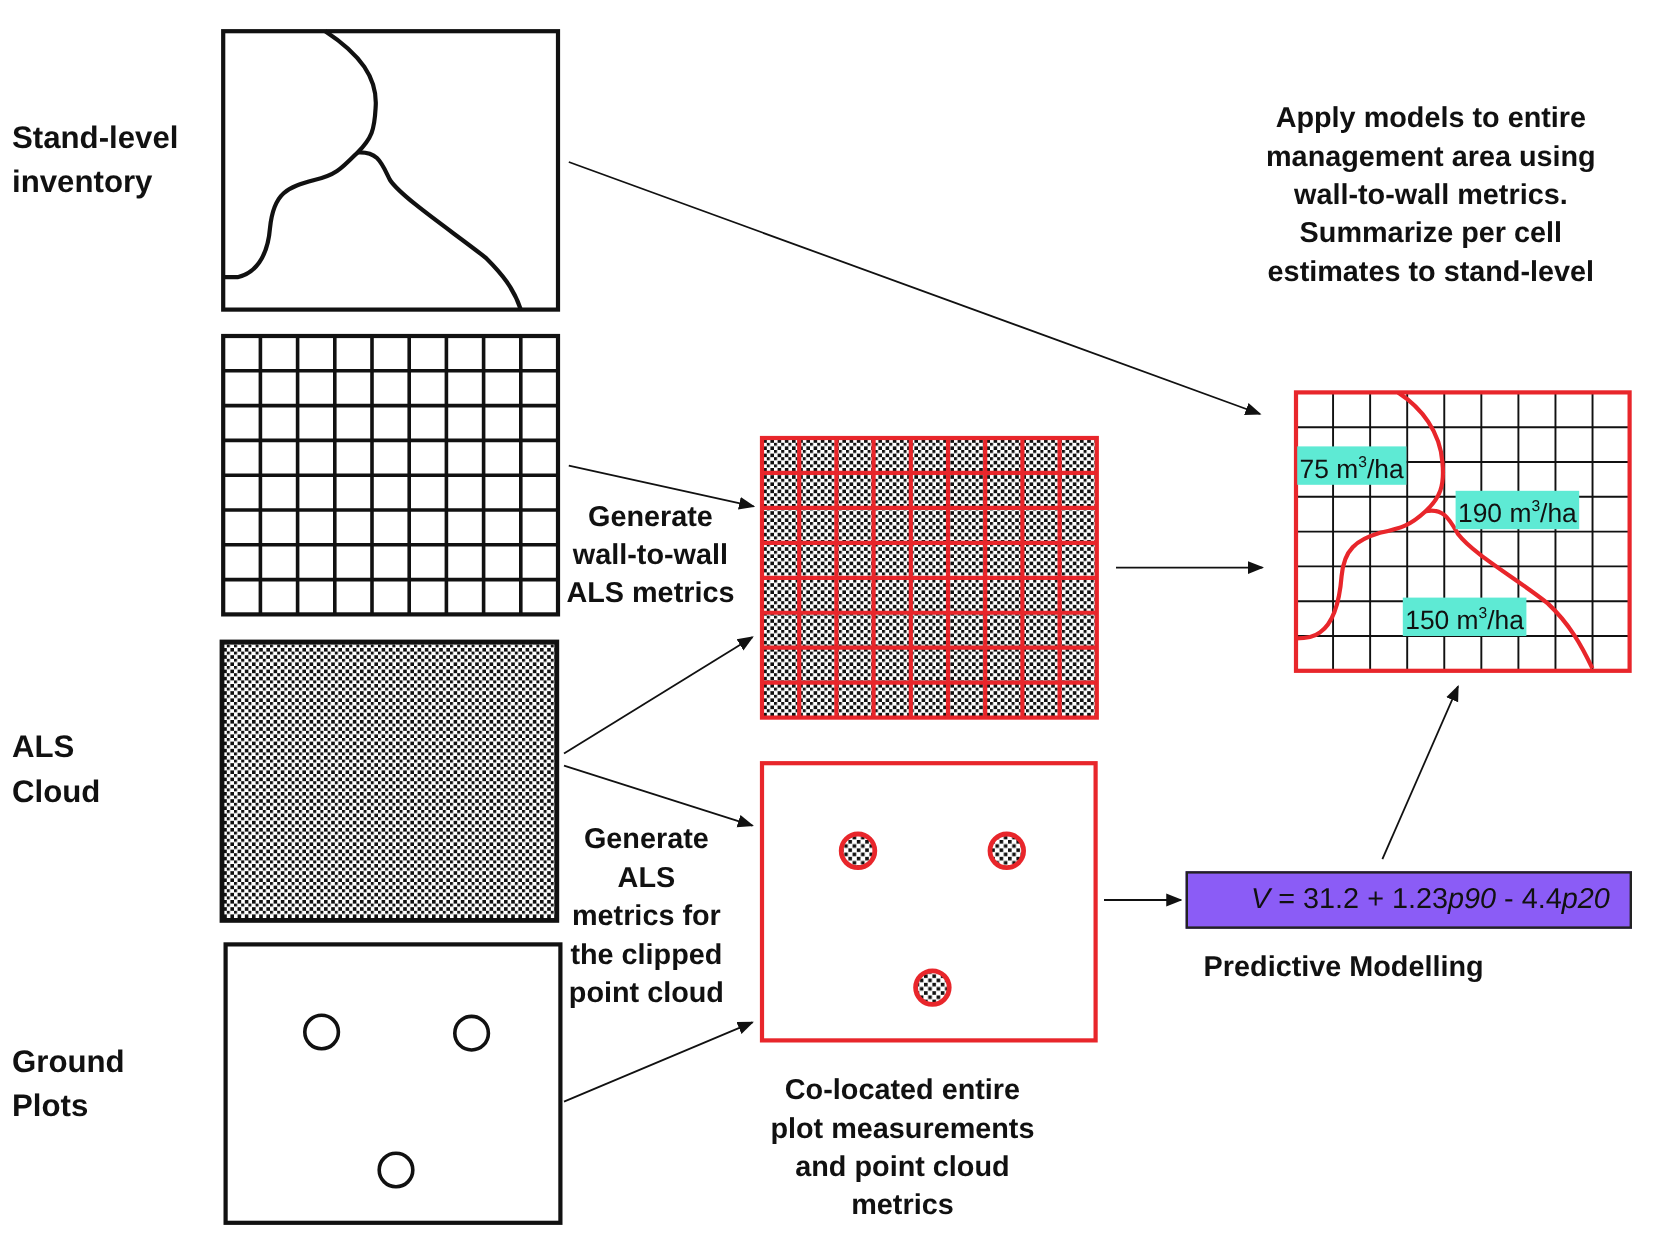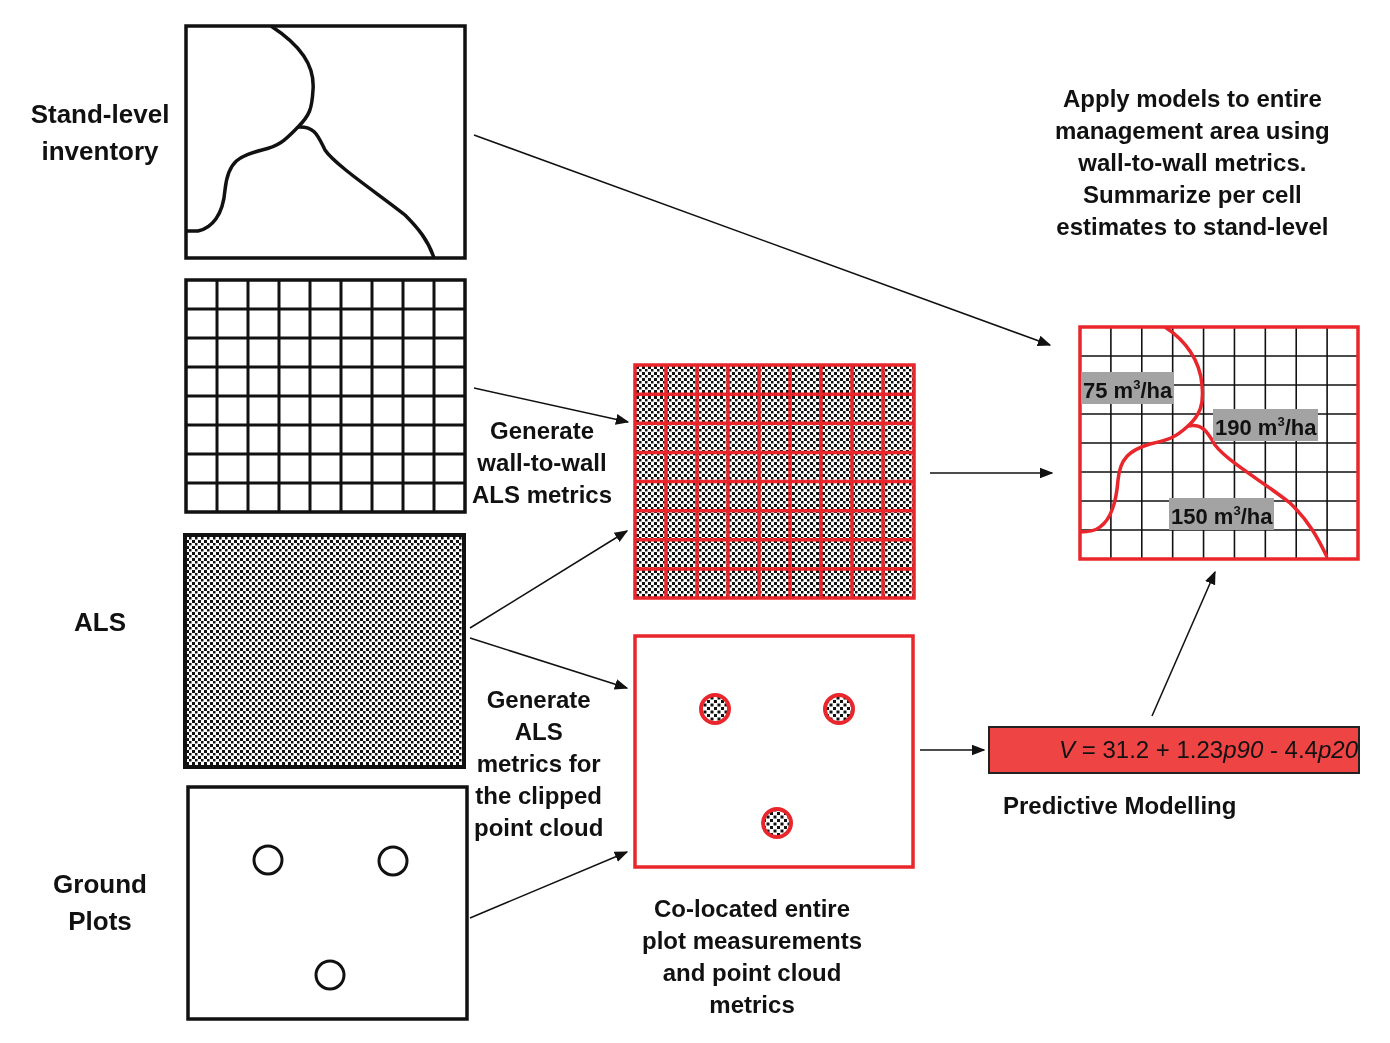--- a/index.html
+++ b/index.html
@@ -1,25 +1,25 @@
 <!DOCTYPE html>
 <html><head>
 <meta charset="utf-8">
 <style>
   html, body { margin: 0; padding: 0; background: #ffffff; }
   body { width: 1390px; height: 1043px; position: relative; overflow: hidden;
          font-family: "Liberation Sans", sans-serif; color: #111; }
-  .lbl { position: absolute; font-weight: bold; font-size: 26px; line-height: 37px; text-align: center; }
+  .lbl { position: absolute; font-weight: bold; font-size: 26px; line-height: 37px; text-align: left; }
   .txt { position: absolute; font-weight: bold; font-size: 24px; line-height: 32px; text-align: center; }
   svg#diagram { position: absolute; left: 0; top: 0; }
   .formula-box { position: absolute; left: 988px; top: 726px; width: 372px; height: 48px;
-                 border: 2px solid #222; box-sizing: border-box; background: #ef4444;
-                 font-size: 24px; line-height: 44px; text-align: right; color: #111; padding-left: 36px; }
+                 border: 2px solid #222; box-sizing: border-box; background: #8b5cf6;
+                 font-size: 24px; line-height: 44px; text-align: center; color: #111; padding-left: 36px; }
   .formula-box i { font-style: italic; }
-  .vol { position: absolute; font-weight: bold; font-size: 22px; background: #a3a3a3; line-height: 26px; padding: 0 2px; }
+  .vol { position: absolute; font-weight: normal; font-size: 22px; background: #5eead4; line-height: 26px; padding: 0 2px; }
   .vol sup { font-size: 13px; vertical-align: 9px; }
 </style>
 </head>
 <body>
 
 <svg id="diagram" width="1390" height="1043" viewBox="0 0 1390 1043">
   <defs>
     <pattern id="dots" width="6" height="6" patternUnits="userSpaceOnUse">
       <rect width="6" height="6" fill="#fff"></rect>
       <rect x="0" y="0" width="3" height="3" fill="#111"></rect>
@@ -135,20 +135,21 @@
 </svg>
 
 <div class="lbl" style="left:10px; top:96px; width:180px;">
   <div>Stand-level</div>
   <div>inventory</div>
 </div>
 <div class="lbl" style="left:10px; top:356px; width:180px;">
 </div>
 <div class="lbl" style="left:10px; top:604px; width:180px;">
   <div>ALS</div>
+  <div>Cloud</div>
 </div>
 <div class="lbl" style="left:10px; top:866px; width:180px;">
   <div>Ground</div>
   <div>Plots</div>
 </div>
 
 <div class="txt" style="left:472px; top:415px;">
   <div>Generate</div>
   <div>wall-to-wall</div>
   <div>ALS metrics</div>

